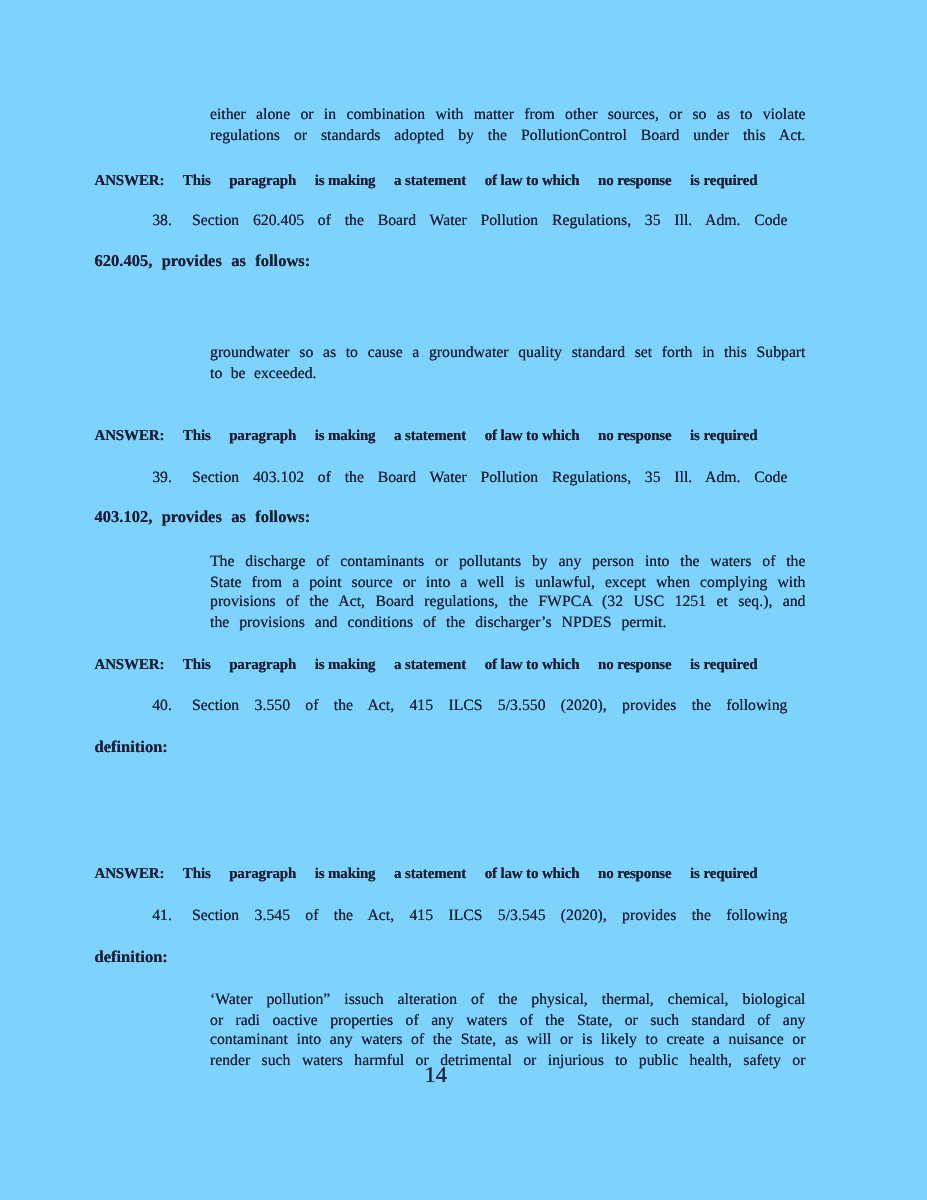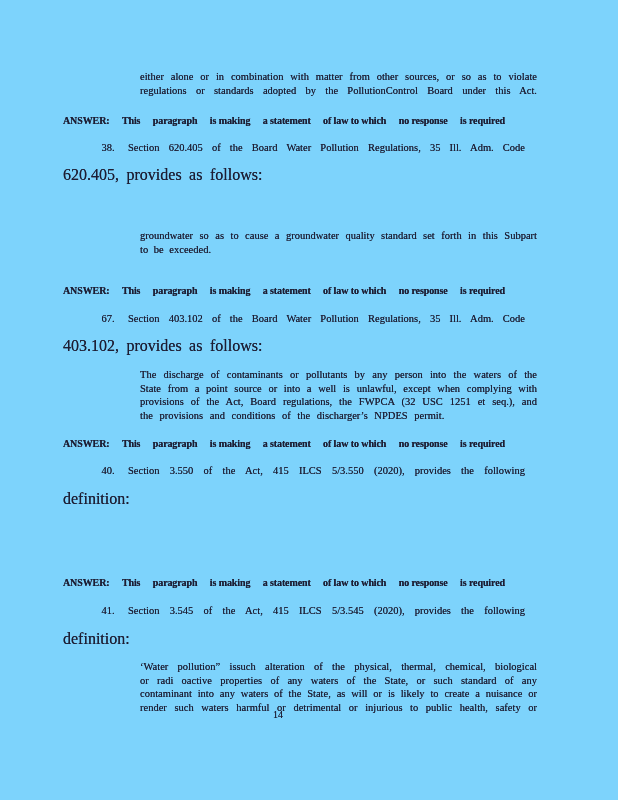--- a/index.html
+++ b/index.html
@@ -15,22 +15,22 @@
   .ql.last{text-align:left;word-spacing:3px;}
   .ql.wide{word-spacing:4px;}
   .qhead{position:absolute;left:140px;width:397px;font-size:10.5px;line-height:13.5px;word-spacing:4px;}
   .answer{
     position:absolute;left:63px;width:442px;display:flex;justify-content:space-between;
     font-size:10px;font-weight:bold;line-height:12px;letter-spacing:-0.1px;
   }
   .numline{position:absolute;left:88px;width:437px;display:flex;font-size:10.5px;line-height:13.5px;}
   .num{width:40px;flex-shrink:0;text-align:center;}
   .ntext{flex:1;text-align:justify;text-align-last:justify;}
-  .cont{position:absolute;left:63px;width:460px;font-size:16px;line-height:13.5px;word-spacing:3.5px;}
-  .pagenum{position:absolute;left:258px;top:709px;width:40px;text-align:center;font-size:10px;}
+  .cont{position:absolute;left:63px;width:460px;font-size:11px;line-height:13.5px;word-spacing:3.5px;font-weight:bold;}
+  .pagenum{position:absolute;left:258px;top:709px;width:40px;text-align:right;font-size:15px;}
 </style>
 </head>
 <body>
 
 <div class="page">
 
   <div class="quote" style="top:70px">
     <div class="ql just">either alone or in combination with matter from other sources, or so as to violate</div>
     <div class="ql just">regulations or standards adopted by the PollutionControl Board under this Act.</div>
   </div>
@@ -63,21 +63,21 @@
     <span>This</span>
     <span>paragraph</span>
     <span>is making</span>
     <span>a statement</span>
     <span>of law to which</span>
     <span>no response</span>
     <span>is required</span>
   </div>
 
   <div class="numline" style="top:312px">
-    <span class="num">67.</span>
+    <span class="num">39.</span>
     <span class="ntext">Section 403.102 of the Board Water Pollution Regulations, 35 Ill. Adm. Code</span>
   </div>
   <div class="cont" style="top:339px">403.102, provides as follows:</div>
 
   <div class="quote" style="top:368px">
     <div class="ql just">The discharge of contaminants or pollutants by any person into the waters of the</div>
     <div class="ql just">State from a point source or into a well is unlawful, except when complying with</div>
     <div class="ql just">provisions of the Act, Board regulations, the FWPCA (32 USC 1251 et seq.), and</div>
     <div class="ql last wide">the provisions and conditions of the discharger’s NPDES permit.</div>
   </div>

